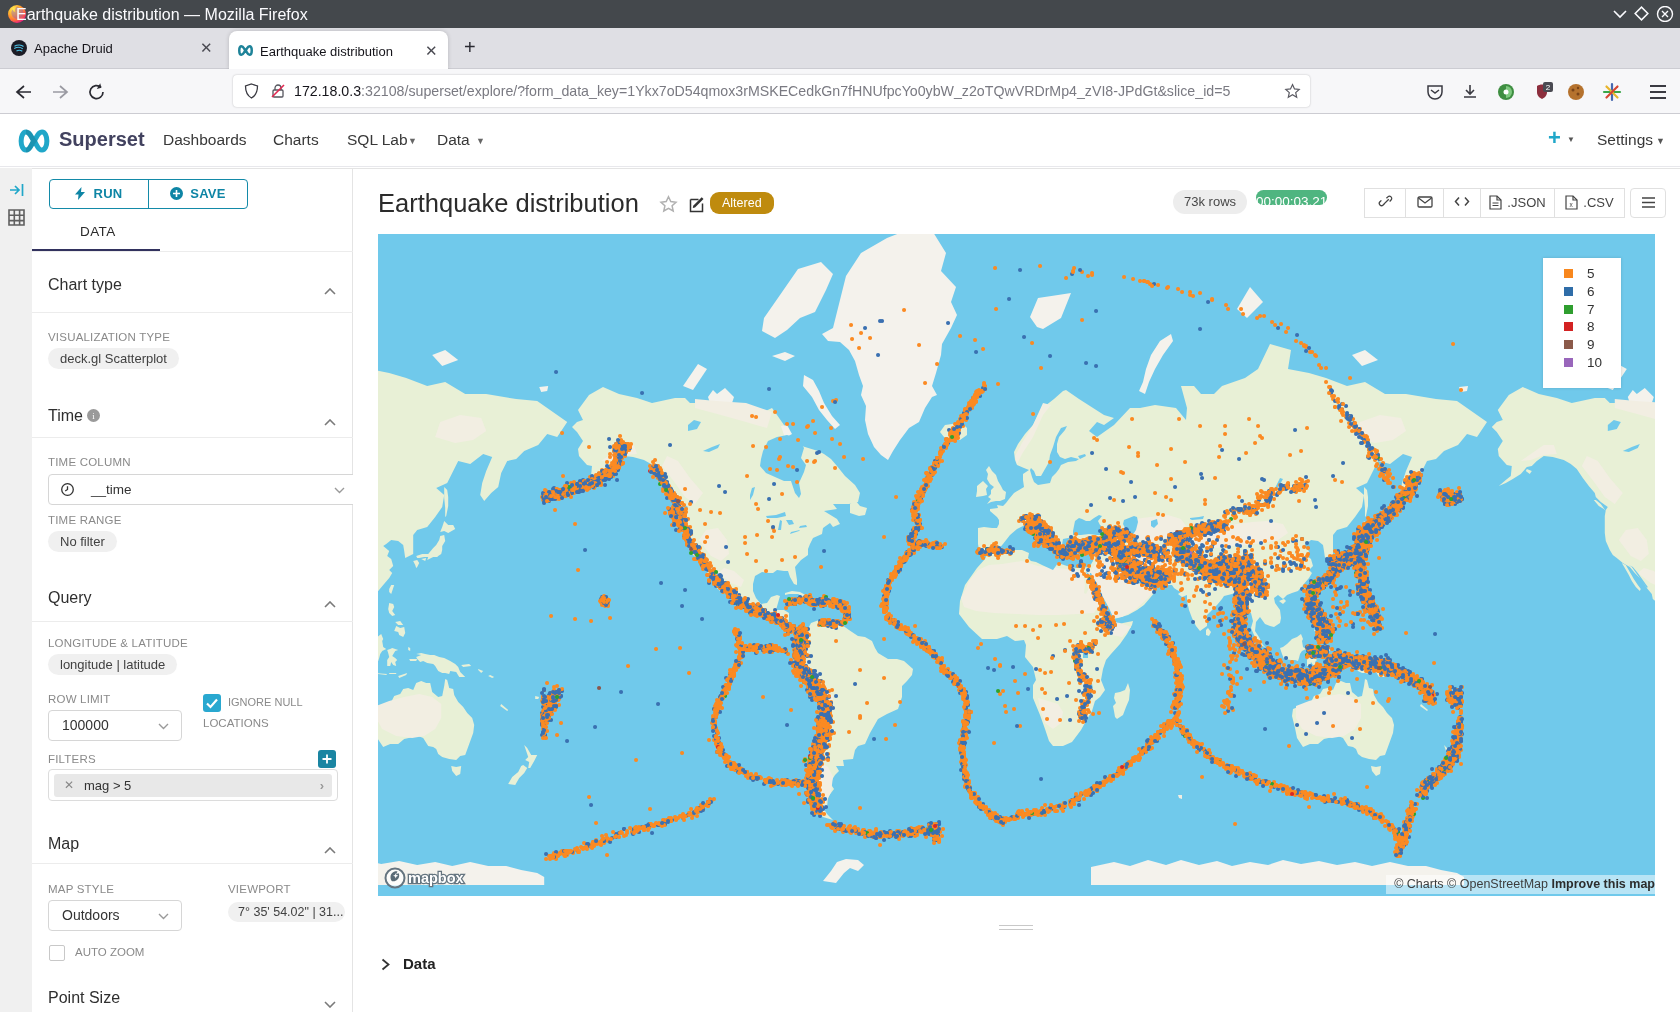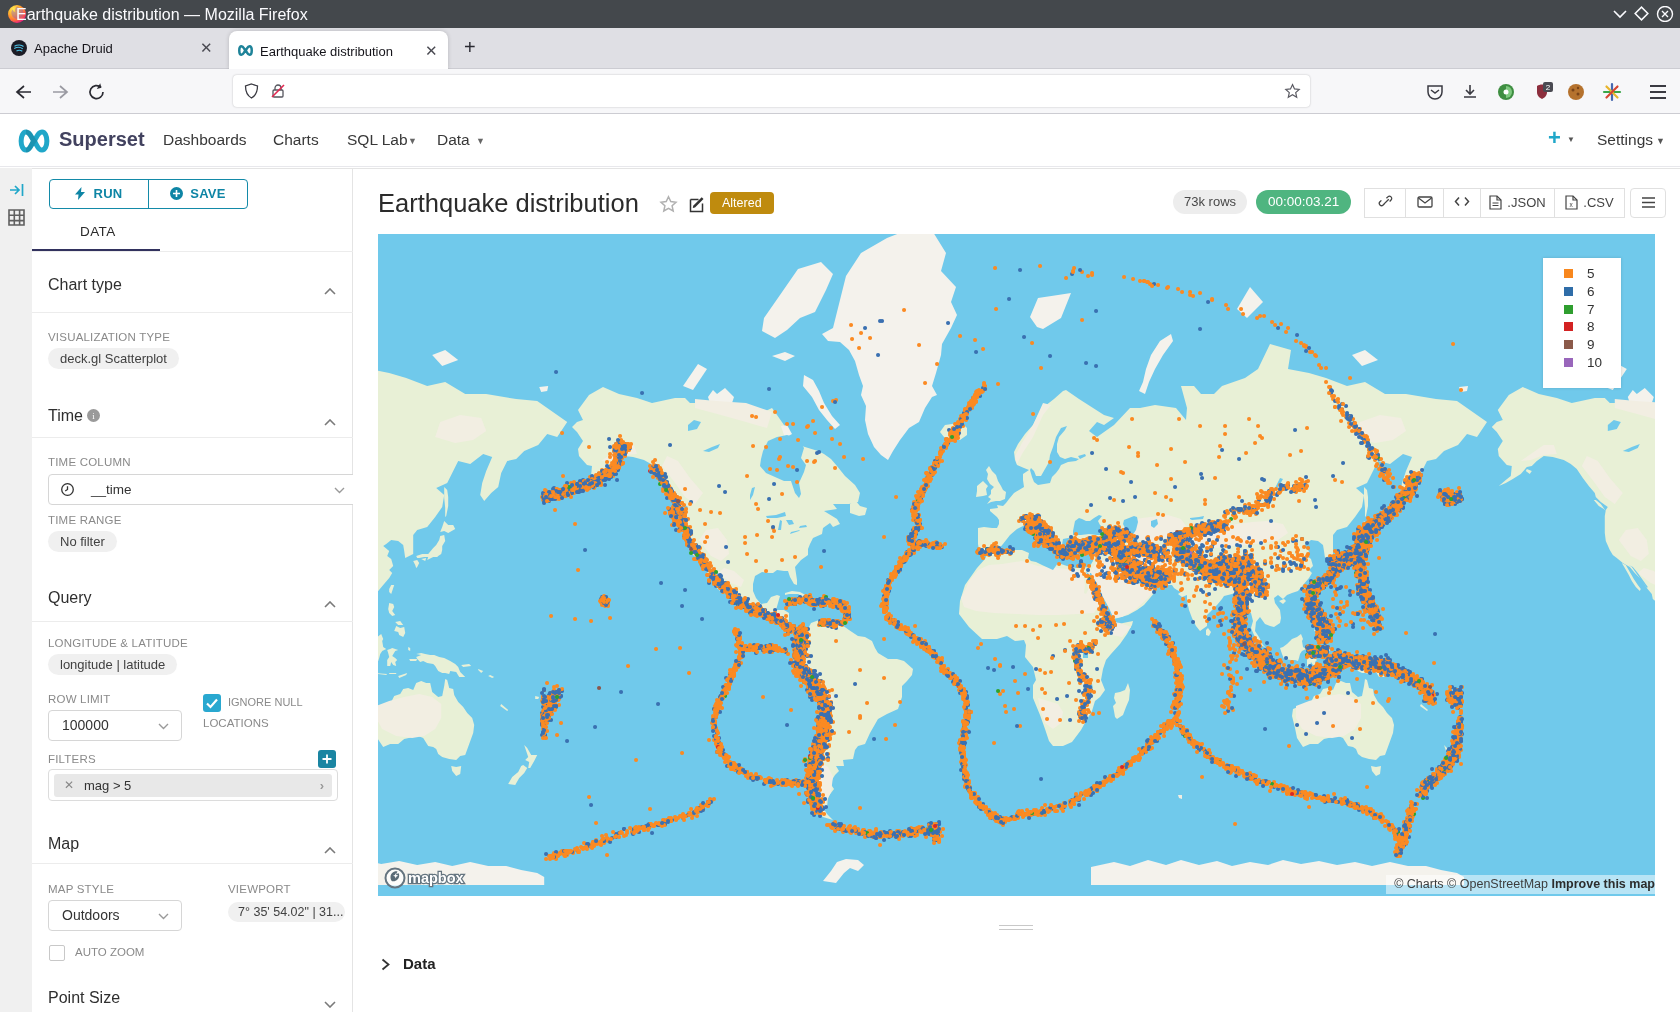--- a/index.html
+++ b/index.html
@@ -73,20 +73,21 @@
     </svg>
     <div id="urlbox">
       <svg width="15" height="16" viewBox="0 0 15 16" style="position:absolute;left:11px;top:8px">
         <path d="M7.5 1 L13.5 3 C13.5 9 12 12.5 7.5 15 C3 12.5 1.5 9 1.5 3 Z" fill="none" stroke="#3a3a42" stroke-width="1.3"></path>
       </svg>
       <svg width="16" height="16" viewBox="0 0 16 16" style="position:absolute;left:37px;top:8px">
         <rect x="3" y="7" width="10" height="7" rx="1" fill="none" stroke="#55555e" stroke-width="1.3"></rect>
         <path d="M5 7 V5 a3 3 0 0 1 6 0 v2" fill="none" stroke="#55555e" stroke-width="1.3"></path>
         <path d="M2 14 L14 2" stroke="#e22850" stroke-width="1.6"></path>
       </svg>
+      <span style="position:absolute;left:61px">172.18.0.3<span style="color:#7a7a82">:32108/superset/explore/?form_data_key=1Ykx7oD54qmox3rMSKECedkGn7fHNUfpcYo0ybW_z2oTQwVRDrMp4_zVI8-JPdGt&amp;slice_id=5</span></span>
       <svg width="17" height="17" viewBox="0 0 17 17" style="position:absolute;right:9px;top:8px">
         <path d="M8.5 1.6 l2 4.3 4.7.5 -3.5 3.2 1 4.6 -4.2-2.4 -4.2 2.4 1-4.6 -3.5-3.2 4.7-.5z" fill="none" stroke="#5a5a62" stroke-width="1.2"></path>
       </svg>
     </div>
     <svg width="244" height="22" viewBox="0 0 244 22" style="position:absolute;right:12px;top:12px">
       <path d="M4 5 h14 v6 a7 7 0 0 1 -14 0z" fill="none" stroke="#3a3a42" stroke-width="1.5"></path>
       <path d="M7 9 l4 3 4-3" stroke="#3a3a42" stroke-width="1.5" fill="none"></path>
       <path d="M46 4 v8 M42 9 l4 4 4-4 M40 16 h12" stroke="#3a3a42" stroke-width="1.6" fill="none"></path>
       <circle cx="82" cy="11" r="8" fill="#3e8e41"></circle>
       <path d="M82 5 a6 6 0 0 1 0 12" fill="#7ec97f"></path>
@@ -228,23 +229,23 @@
   </div>
 <div id="content">
     <div style="position:absolute;left:25px;top:20px;font-size:25.5px;color:#2b2b2b">Earthquake distribution</div>
     <svg width="19" height="19" viewBox="0 0 19 19" style="position:absolute;left:306px;top:26px">
       <path d="M9.5 1.8 l2.3 4.8 5.2.6 -3.9 3.6 1.1 5.2 -4.7-2.7 -4.7 2.7 1.1-5.2 -3.9-3.6 5.2-.6z" fill="none" stroke="#b0b0b0" stroke-width="1.5"></path>
     </svg>
     <svg width="17" height="17" viewBox="0 0 17 17" style="position:absolute;left:336px;top:27px">
       <path d="M1.5 3.5 h8 M1.5 3.5 v12 h12 v-8" fill="none" stroke="#333" stroke-width="1.5"></path>
       <path d="M6 11.5 L14.5 3 l-1.8-1.8 L4.2 9.7 3.8 12z" fill="#333"></path>
     </svg>
-    <div style="position:absolute;left:357px;top:23px;height:22px;background:#bf8b0e;border-radius:4px;color:#fff;font-size:12.5px;line-height:22px;padding:0 12px">Altered</div>
+    <div style="position:absolute;left:357px;top:23px;height:22px;background:#bf8b0e;border-radius:9px;color:#fff;font-size:12.5px;line-height:22px;padding:0 12px">Altered</div>
     <div style="position:absolute;left:820px;top:21px;height:24px;background:#ededed;border-radius:12px;color:#484848;font-size:13px;line-height:24px;padding:0 11px">73k rows</div>
-    <div style="position:absolute;left:903px;top:21px;height:24px;background:#4fb580;border-radius:12px;color:#fff;font-size:13.5px;line-height:24px;padding:0 12px">00:00:03.21</div>
+    <div style="position:absolute;left:903px;top:21px;height:15px;background:#4fb580;border-radius:12px;color:#fff;font-size:13.5px;line-height:24px;padding:0 0">00:00:03.21</div>
     <div style="position:absolute;left:1011px;top:19px;height:30px;border:1px solid #e0e0e0;border-radius:0;display:flex;background:#fff">
       <div style="border-right:1px solid #e0e0e0;width:41px;text-align:center;padding-top:6px;font-size:13px;color:#444"><svg width="15" height="15" viewBox="0 0 16 16">
           <path d="M6.5 9.5 l5-5 M9 3.5 l1.5-1.5 a2.4 2.4 0 0 1 3.4 3.4 L12.4 6.9 M7 9.1 l-1.5 1.5 a2.4 2.4 0 0 1-3.4-3.4 L3.6 5.7" fill="none" stroke="#444" stroke-width="1.4"></path>
         </svg></div>
       <div style="border-right:1px solid #e0e0e0;width:38px;text-align:center;padding-top:6px;font-size:13px;color:#444"><svg width="16" height="14" viewBox="0 0 16 14">
           <rect x="1" y="2" width="14" height="10" rx="1.2" fill="none" stroke="#444" stroke-width="1.3"></rect>
           <path d="M1.5 3 L8 8 L14.5 3" fill="none" stroke="#444" stroke-width="1.3"></path>
         </svg></div>
       <div style="border-right:1px solid #e0e0e0;width:37px;text-align:center;padding-top:6px;font-size:13px;color:#444"><svg width="16" height="13" viewBox="0 0 16 13">
           <path d="M5 2.5 L1.5 6.5 5 10.5 M11 2.5 L14.5 6.5 11 10.5" fill="none" stroke="#444" stroke-width="1.5"></path>

